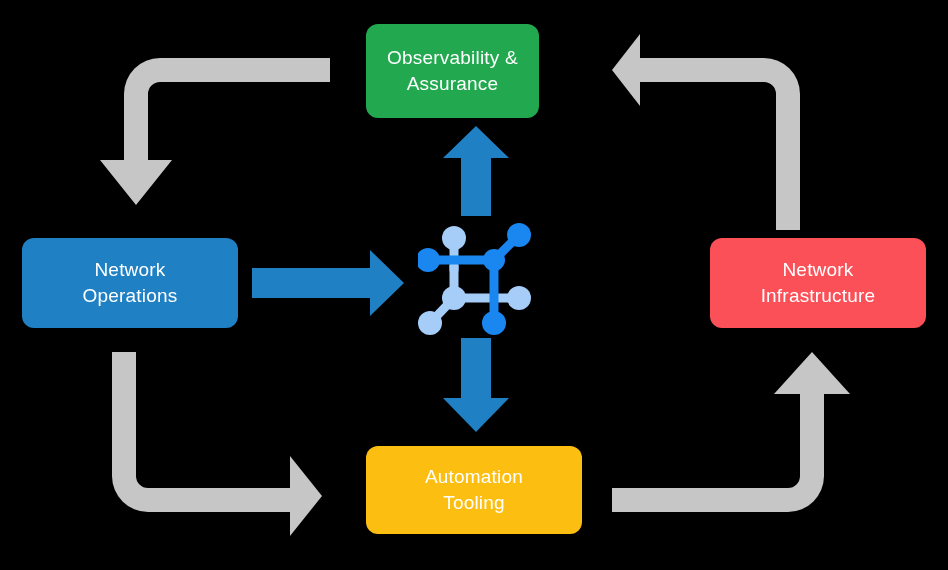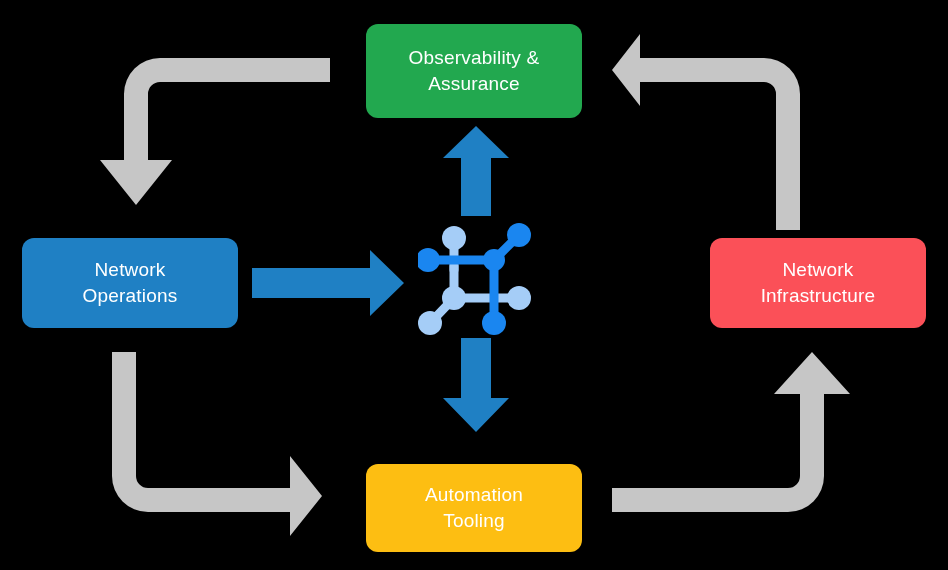--- a/index.html
+++ b/index.html
@@ -28,33 +28,33 @@
     font-weight: 400;
     letter-spacing: 0.2px;
     box-sizing: border-box;
     padding: 6px 10px;
   }
   .node-label {
     display: block;
     white-space: pre-line;
   }
   #box-observability {
-    left: 366px; top: 24px; width: 216px; height: 94px;
+    left: 366px; top: 24px; width: 173px; height: 94px;
     background: #22a84f;
   }
   #box-netops {
     left: 22px; top: 238px; width: 216px; height: 90px;
     background: #1f80c4;
   }
   #box-netinfra {
     left: 710px; top: 238px; width: 216px; height: 90px;
     background: #fb5058;
   }
   #box-automation {
-    left: 366px; top: 464px; width: 216px; height: 88px;
+    left: 366px; top: 446px; width: 216px; height: 88px;
     background: #fdbe12;
   }
 
   .svg-layer {
     position: absolute;
     left: 0; top: 0;
     width: 948px;
     height: 570px;
     pointer-events: none;
   }

